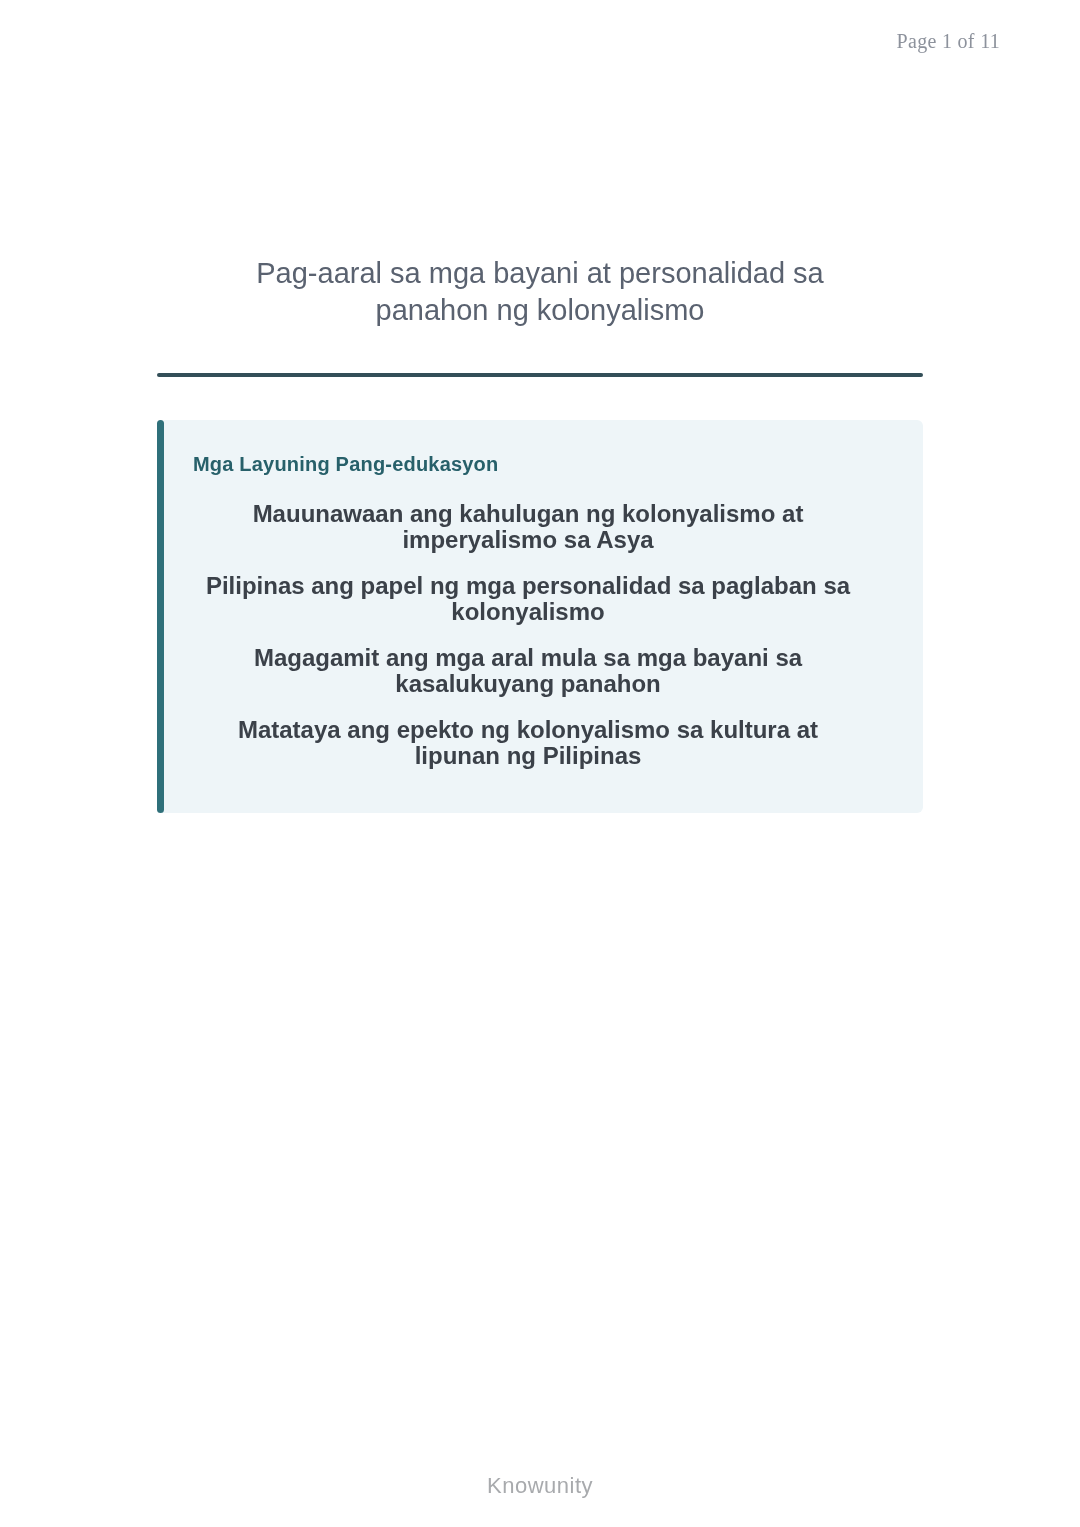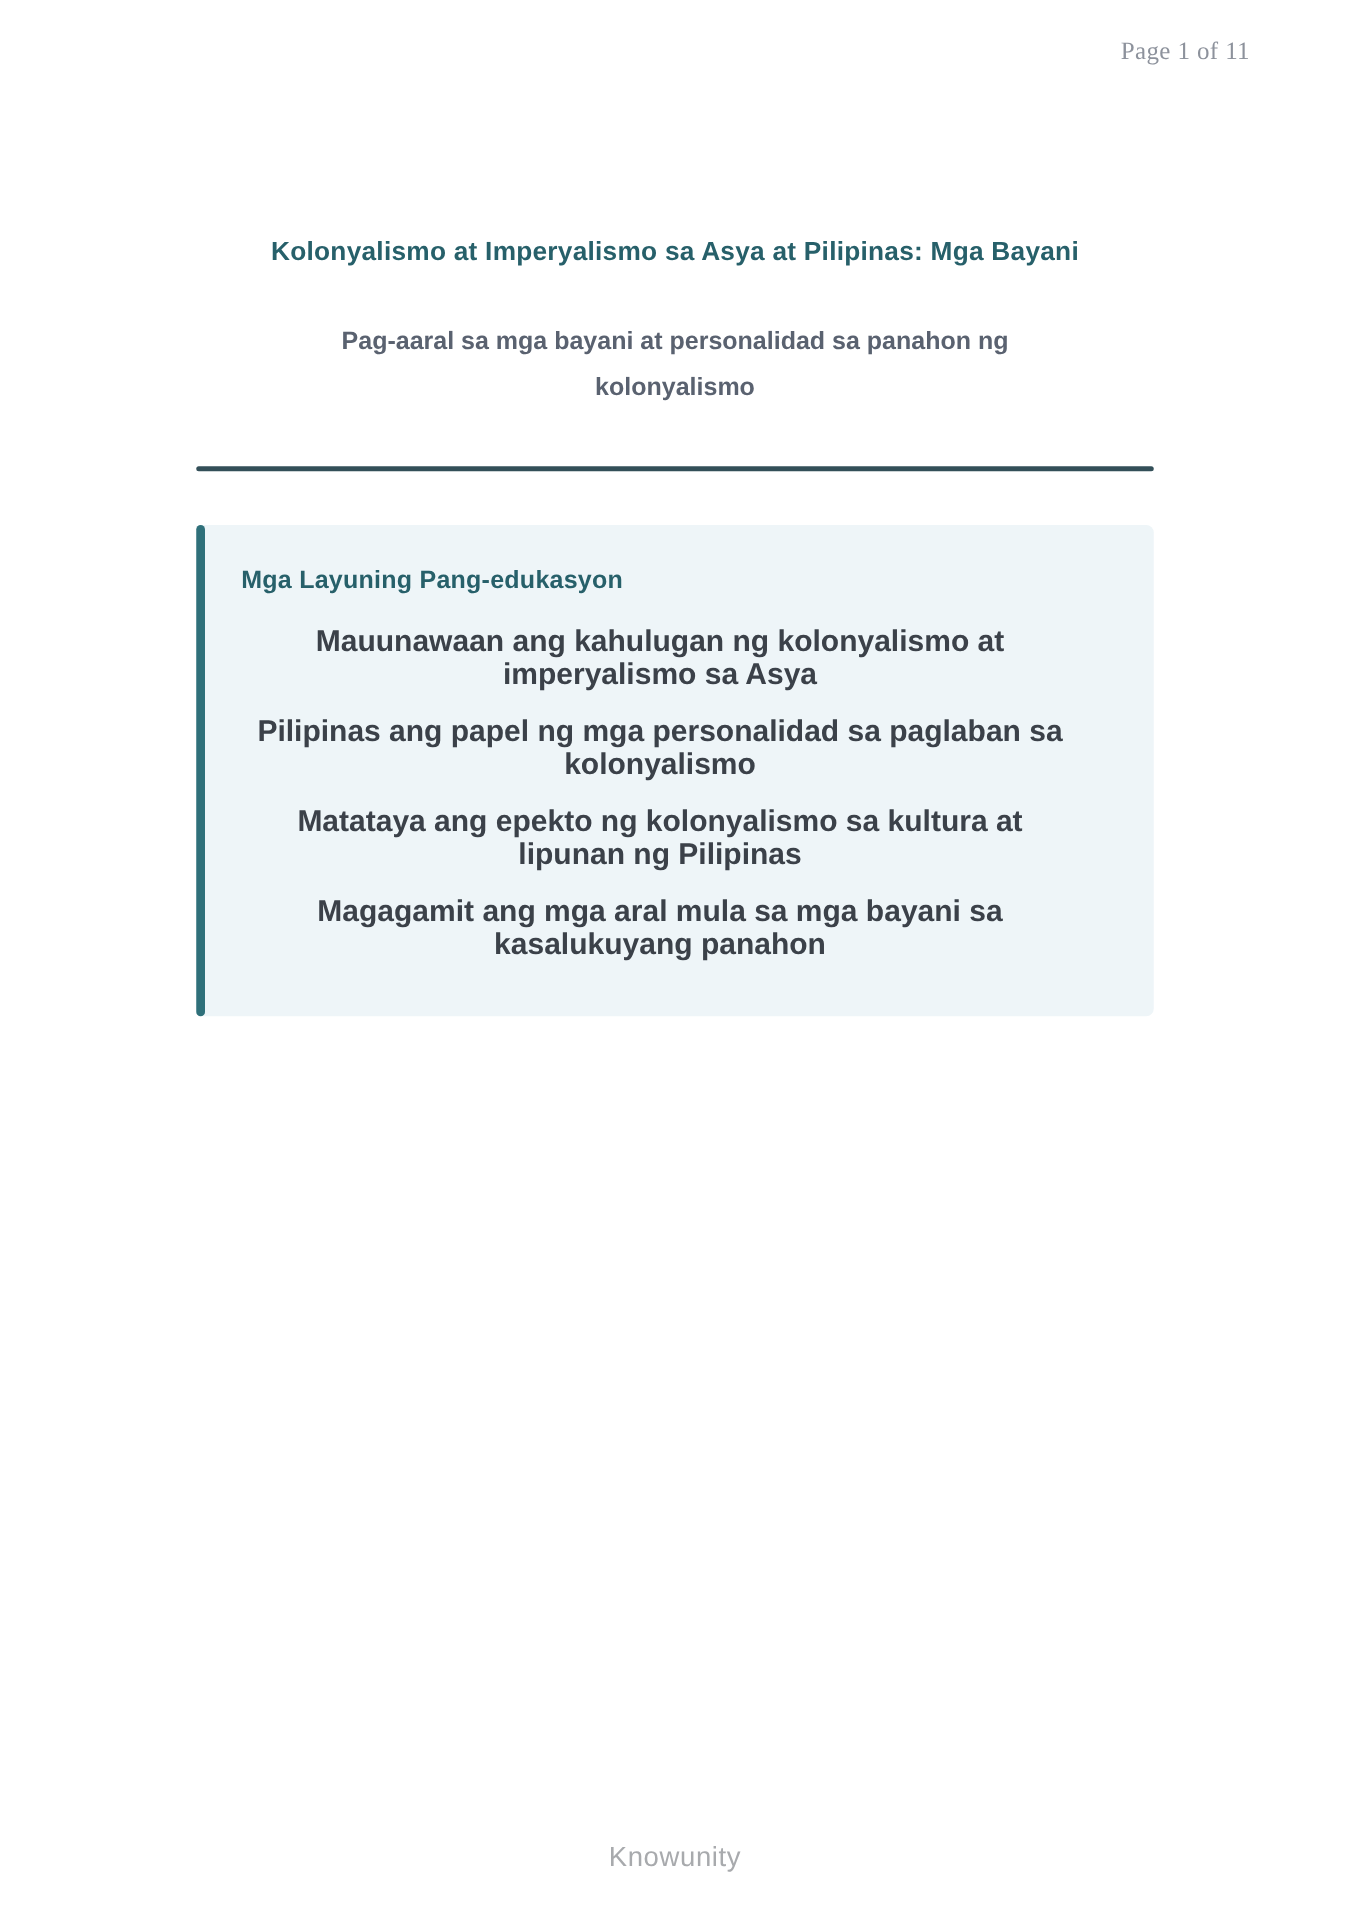--- a/index.html
+++ b/index.html
@@ -47,22 +47,22 @@
     color: var(--accent-teal);
     letter-spacing: 0.2px;
   }
   .doc-subtitle {
     position: absolute;
     top: 255px;
     left: 50%;
     transform: translateX(-50%);
     width: 600px;
     text-align: center;
-    font-size: 20px;
-    font-weight: 700;
+    font-size: 29px;
+    font-weight: 400;
     line-height: 37px;
     color: var(--subtitle-text);
   }
   .divider {
     position: absolute;
     top: 373px;
     left: 157px;
     width: 766px;
     height: 4px;
     border-radius: 2px;
@@ -115,32 +115,31 @@
     letter-spacing: 0.5px;
   }
 </style>
 </head>
 <body>
 
 <div class="page">
 
   <div class="page-indicator">Page 1 of 11</div>
 
-  <h1 class="doc-title">Kolonyalismo at Imperyalismo sa Asya at Pilipinas: Mga Bayani</h1>
 
   <p class="doc-subtitle">Pag-aaral sa mga bayani at personalidad sa panahon ng kolonyalismo</p>
 
   <div class="divider"></div>
 
   <section class="objectives-box">
     <div class="accent-bar"></div>
 
     <h2 class="box-heading">Mga Layuning Pang-edukasyon</h2>
 
     <p class="objective-item">Mauunawaan ang kahulugan ng kolonyalismo at imperyalismo sa Asya</p>
     <p class="objective-item">Pilipinas ang papel ng mga personalidad sa paglaban sa kolonyalismo</p>
+    <p class="objective-item">Magagamit ang mga aral mula sa mga bayani sa kasalukuyang panahon</p>
     <p class="objective-item">Matataya ang epekto ng kolonyalismo sa kultura at lipunan ng Pilipinas</p>
-    <p class="objective-item">Magagamit ang mga aral mula sa mga bayani sa kasalukuyang panahon</p>
   </section>
 
   <div class="footer-brand">Knowunity</div>
 
 </div>
 
 </body></html>

